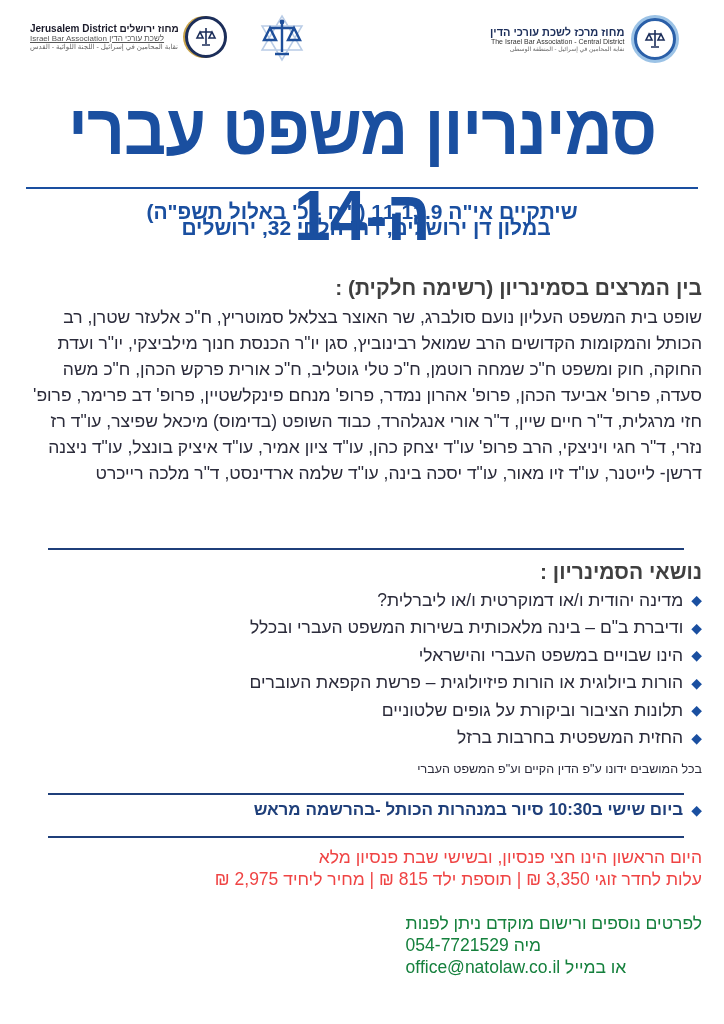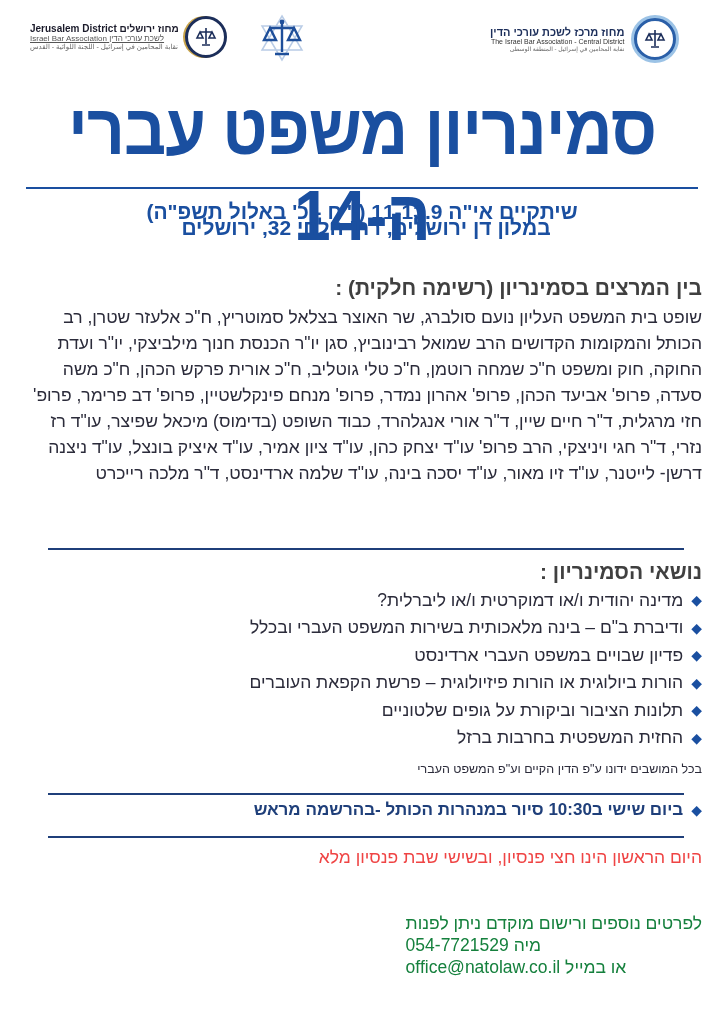--- a/index.html
+++ b/index.html
@@ -119,21 +119,21 @@
   <li>
       <span class="diamond">◆</span>
       <span>מדינה יהודית ו/או דמוקרטית ו/או ליברלית?</span>
     </li>
   <li>
       <span class="diamond">◆</span>
       <span>ודיברת ב"ם – בינה מלאכותית בשירות המשפט העברי ובכלל</span>
     </li>
   <li>
       <span class="diamond">◆</span>
-      <span>פדיון שבויים במשפט העברי ארדינסט</span>
+      <span>הינו שבויים במשפט העברי והישראלי</span>
     </li>
   <li>
       <span class="diamond">◆</span>
       <span>הורות ביולוגית או הורות פיזיולוגית – פרשת הקפאת העוברים</span>
     </li>
   <li>
       <span class="diamond">◆</span>
       <span>תלונות הציבור וביקורת על גופים שלטוניים</span>
     </li>
   <li>
@@ -145,19 +145,20 @@
 
 <div class="rule r3"></div>
 <div class="tour">
   <span class="diamond">◆</span>
   <span>ביום שישי ב10:30 סיור במנהרות הכותל -בהרשמה מראש</span>
 </div>
 <div class="rule r4"></div>
 
 <div class="board">
   <div>היום הראשון הינו חצי פנסיון, ובשישי שבת פנסיון מלא</div>
+  <div>עלות לחדר זוגי 3,350 ₪ | תוספת ילד 815 ₪ | מחיר ליחיד 2,975 ₪</div>
 </div>
 
 <div class="contact">
   <div>לפרטים נוספים ורישום מוקדם ניתן לפנות</div>
   <div><span>מיה</span> <span style="direction:ltr;unicode-bidi:embed;">054-7721529</span></div>
   <div><span>או במייל</span> <span style="direction:ltr;unicode-bidi:embed;">office@natolaw.co.il</span></div>
 </div>
 
 </body></html>

